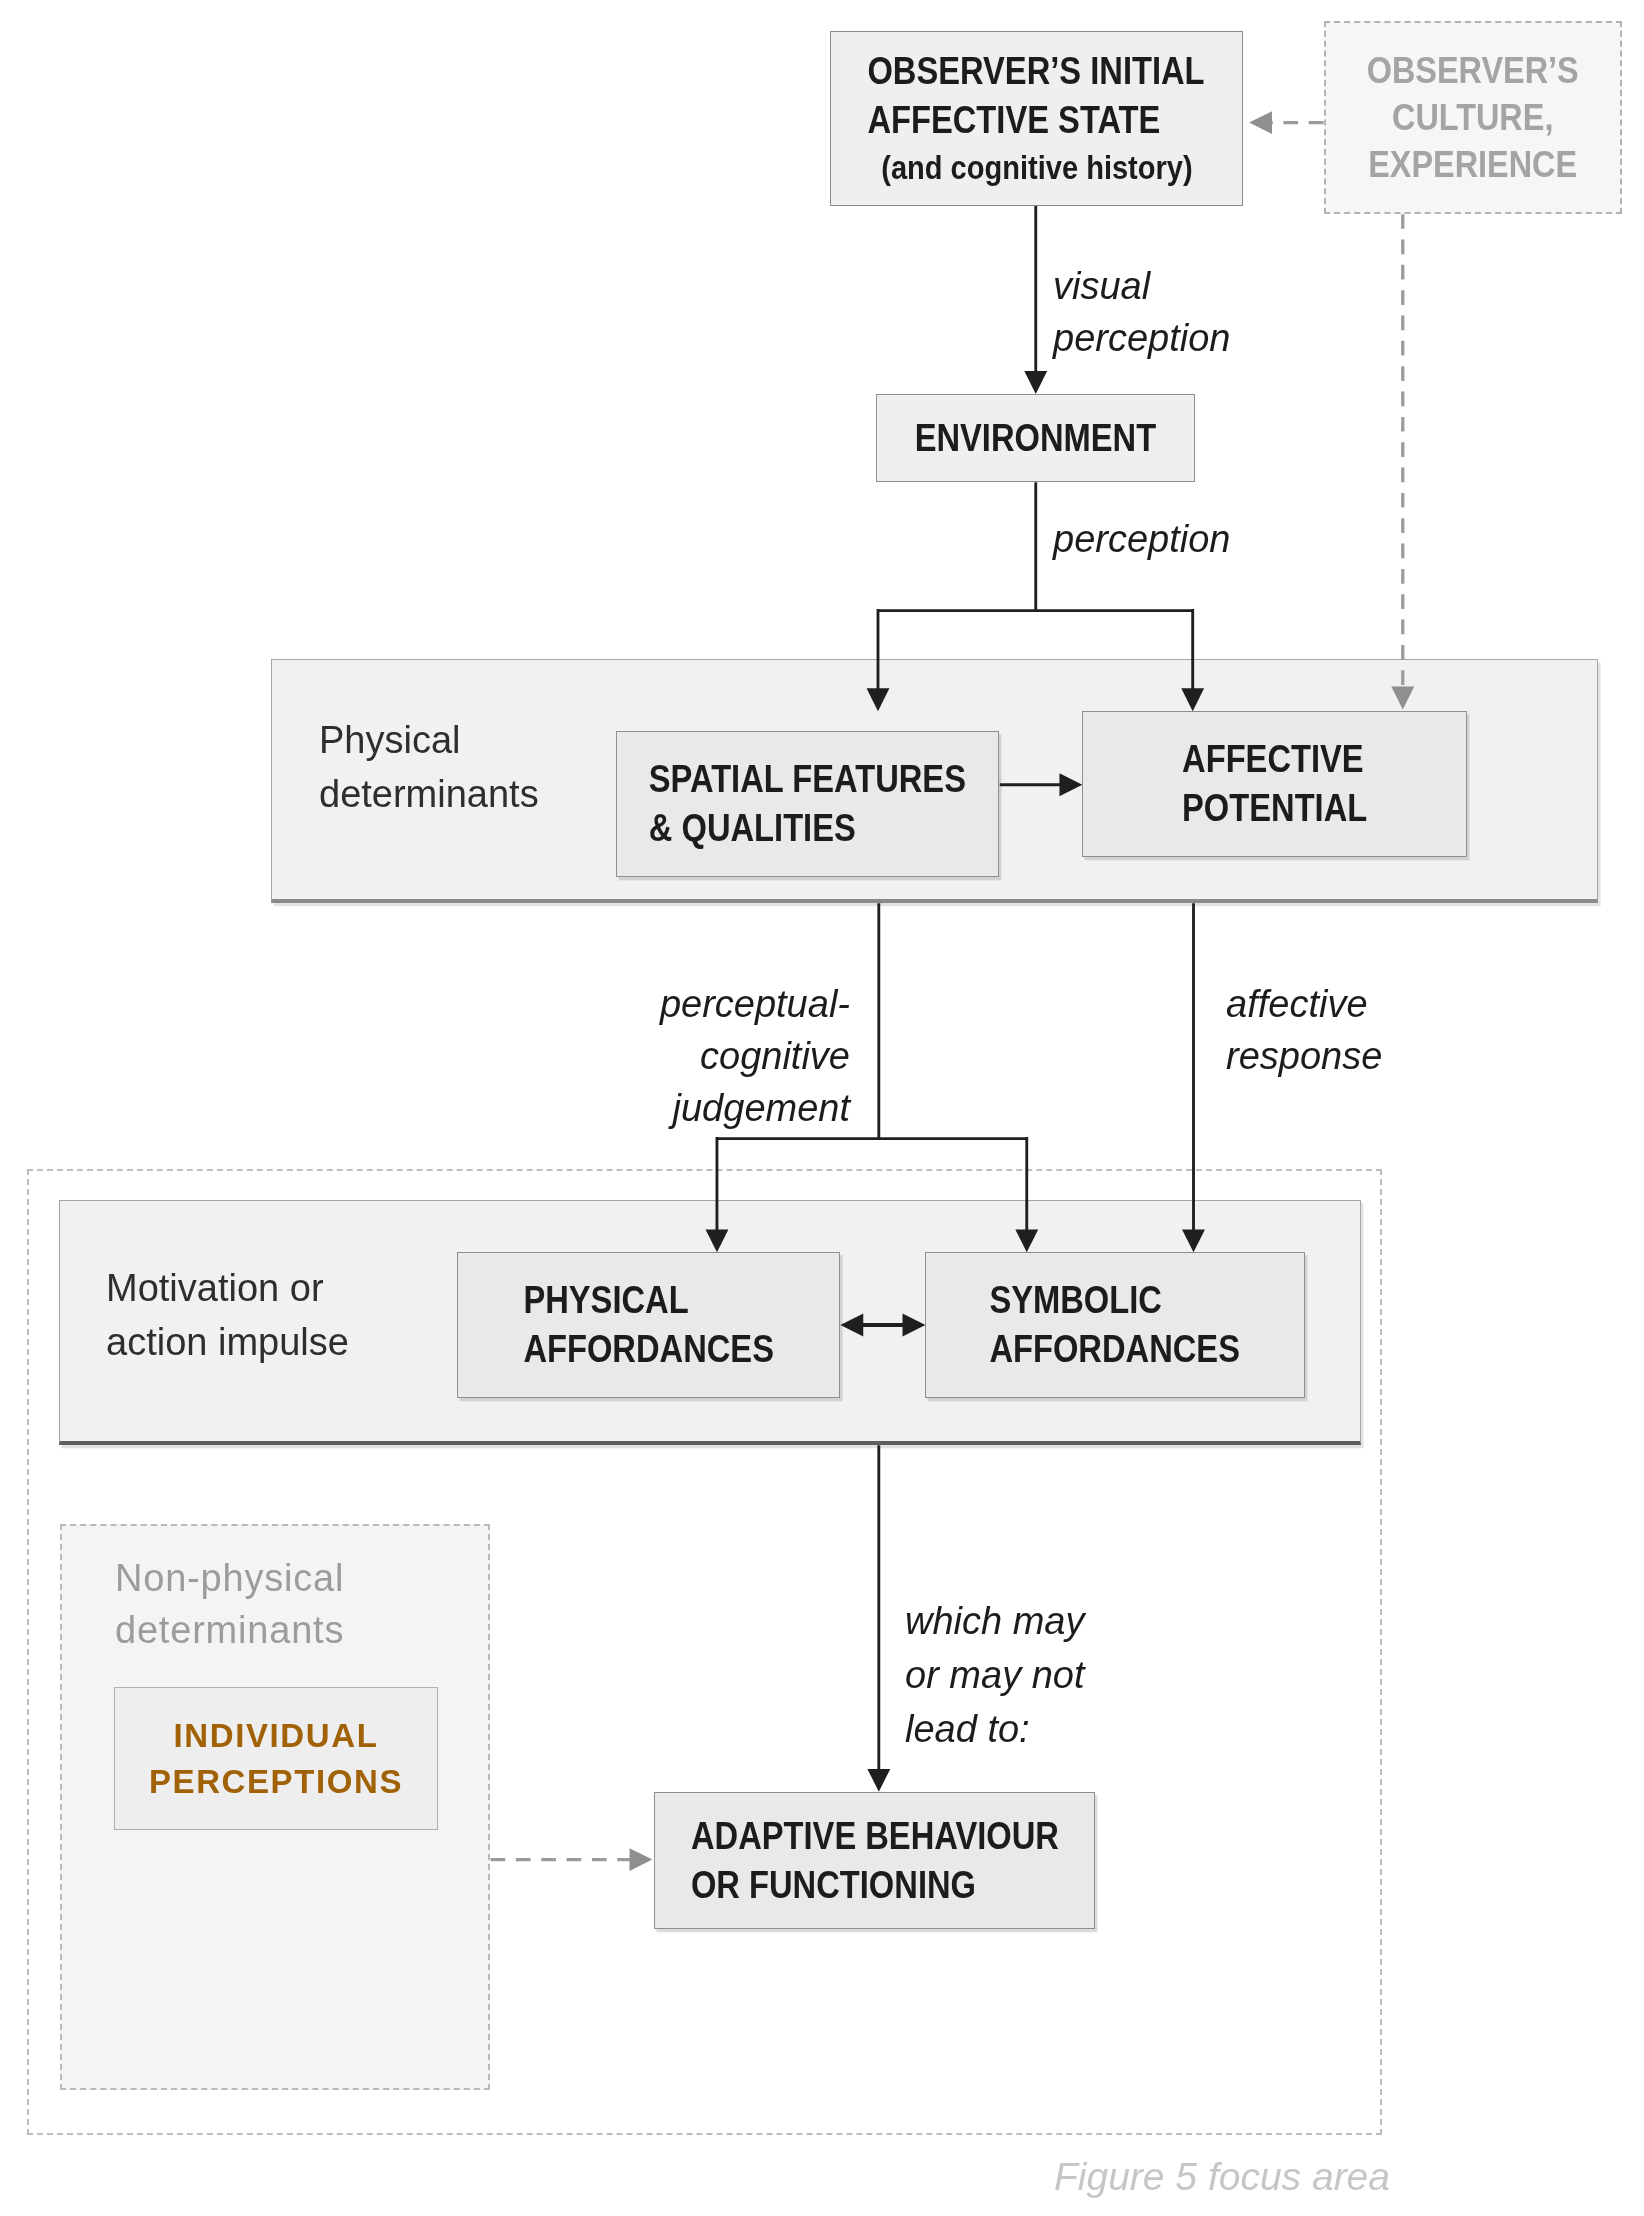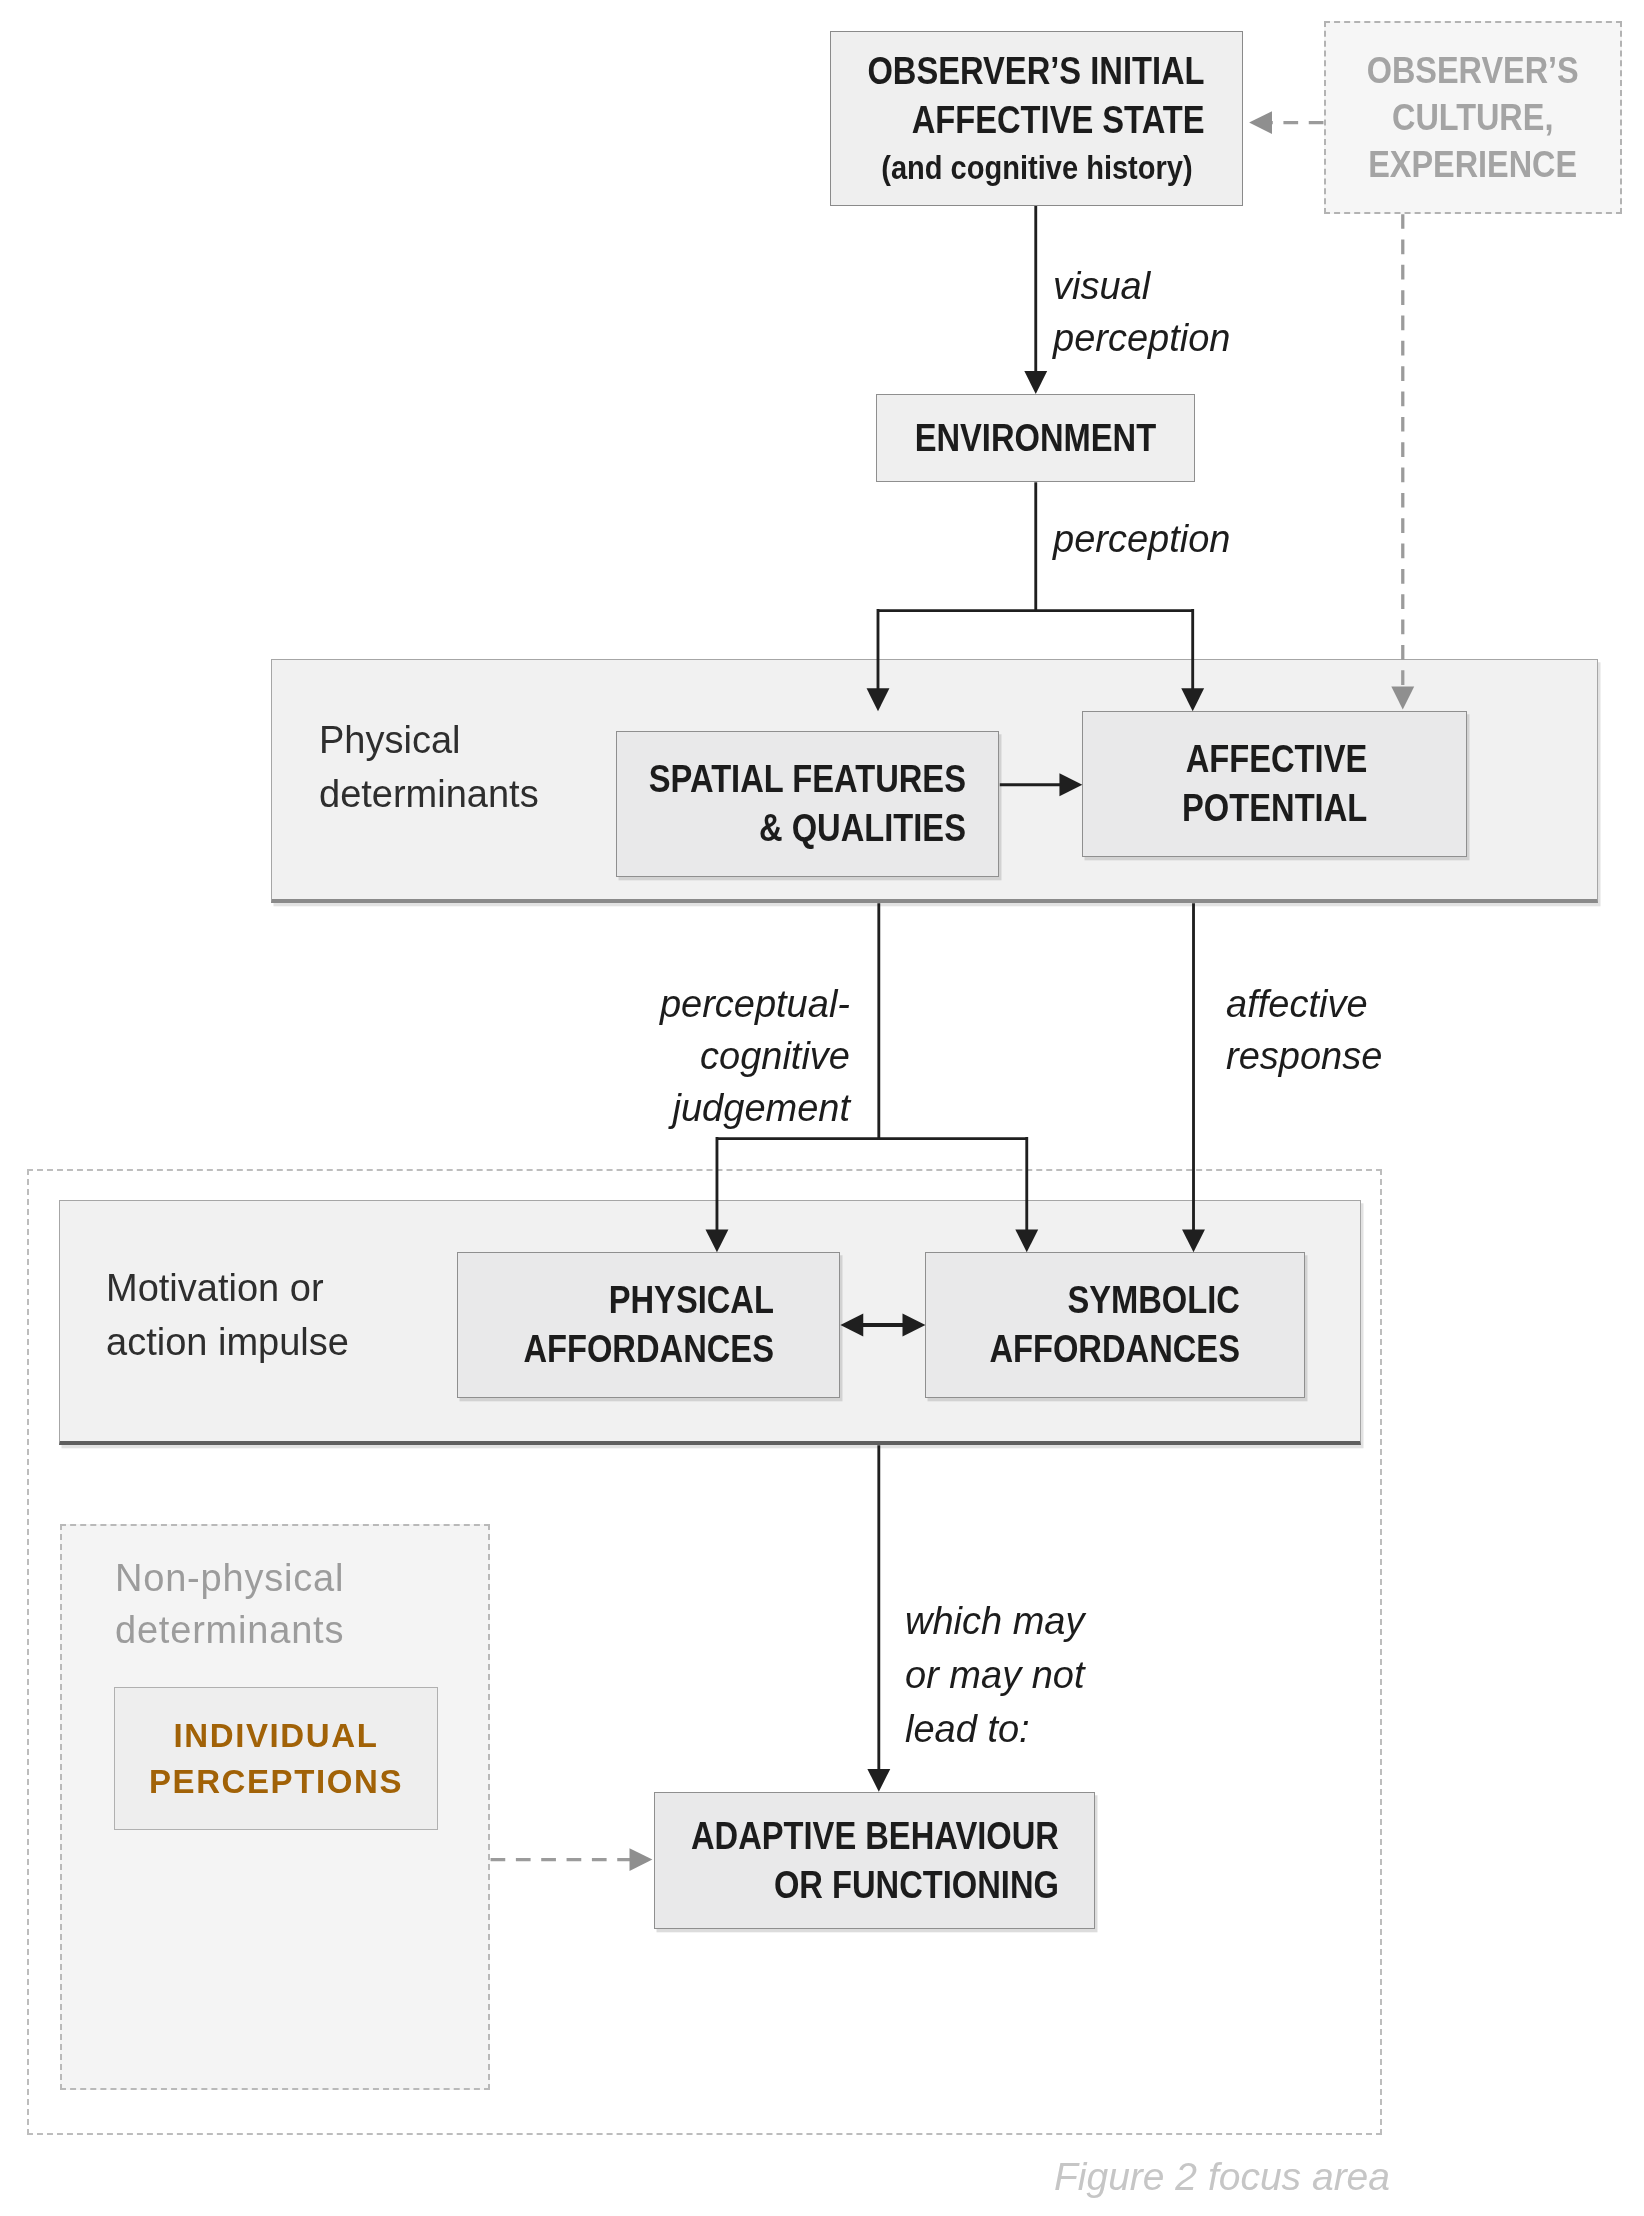--- a/index.html
+++ b/index.html
@@ -2,21 +2,21 @@
 <html style="font-size:13px"><head>
 <meta charset="utf-8">
 <style>
   html,body{margin:0;padding:0;background:#ffffff;}
   #page{position:relative;width:1644px;height:2216px;background:#ffffff;overflow:hidden;
         font-family:"Liberation Sans","DejaVu Sans",sans-serif;}
   .pre{white-space:pre-line;}
   .abs{position:absolute;box-sizing:border-box;}
   
   .node{background:#e9e9ea;border:1.6px solid #8f8f8f;display:flex;flex-direction:column;
-        align-items:center;justify-content:center;text-align:right;color:#1c1c1c;
+        align-items:center;justify-content:center;text-align:left;color:#1c1c1c;
         box-shadow:2.5px 3.3px 0 rgba(140,140,140,0.30);z-index:2;}
   .node .cnd{display:inline-block;transform:scaleX(0.86);transform-origin:center;
         font-weight:bold;font-size:38px;line-height:49px;letter-spacing:0px;}
   
   .container{background:#f1f1f1;border:1.6px solid #a6a6a6;border-bottom:4.1px solid #8a8a8a;
         box-shadow:2.5px 3.3px 0 rgba(140,140,140,0.25);z-index:1;}
   .container-label{position:absolute;font-size:38px;line-height:54px;color:#2e2e2e;z-index:2;}
   
   .ghost{background:#f6f6f6;border:2.5px dashed #b3b3b3;display:flex;align-items:center;
         justify-content:center;text-align:center;color:#a4a4a4;z-index:2;}
@@ -101,21 +101,21 @@
 perception</div>
   <div class="annot pre" style="left:1053px;top:513px;">perception</div>
   <div class="annot pre" style="left:523px;top:978px;width:327px;text-align:right;">perceptual-cognitive
 judgement</div>
   <div class="annot pre" style="left:1226px;top:978px;">affective
 response</div>
   <div class="annot pre" style="left:905px;top:1594px;line-height:54px;">which may
 or may not
 lead to:</div>
 
-  <div id="caption" style="left:1014px;top:2155px;width:376px;">Figure 2 focus area</div>
+  <div id="caption" style="left:1014px;top:2155px;width:376px;">Figure 5 focus area</div>
 
   <svg id="wires" width="1644" height="2216" viewBox="0 0 2011 2711">
 
     <path d="M1619,150 L1540,150" stroke="#9b9b9b" stroke-width="4" stroke-dasharray="18 13" fill="none"></path>
     <path d="M1528,150 L1556,136 L1556,164 Z" fill="#8f8f8f"></path>
 
     <path d="M1716,262 L1716,838" stroke="#9b9b9b" stroke-width="4" stroke-dasharray="18 13" fill="none"></path>
     <path d="M1716,868 L1702,840 L1730,840 Z" fill="#8f8f8f"></path>
 
     <path d="M1267,252 L1267,474" stroke="#1f1f1f" stroke-width="3.5" fill="none"></path>

